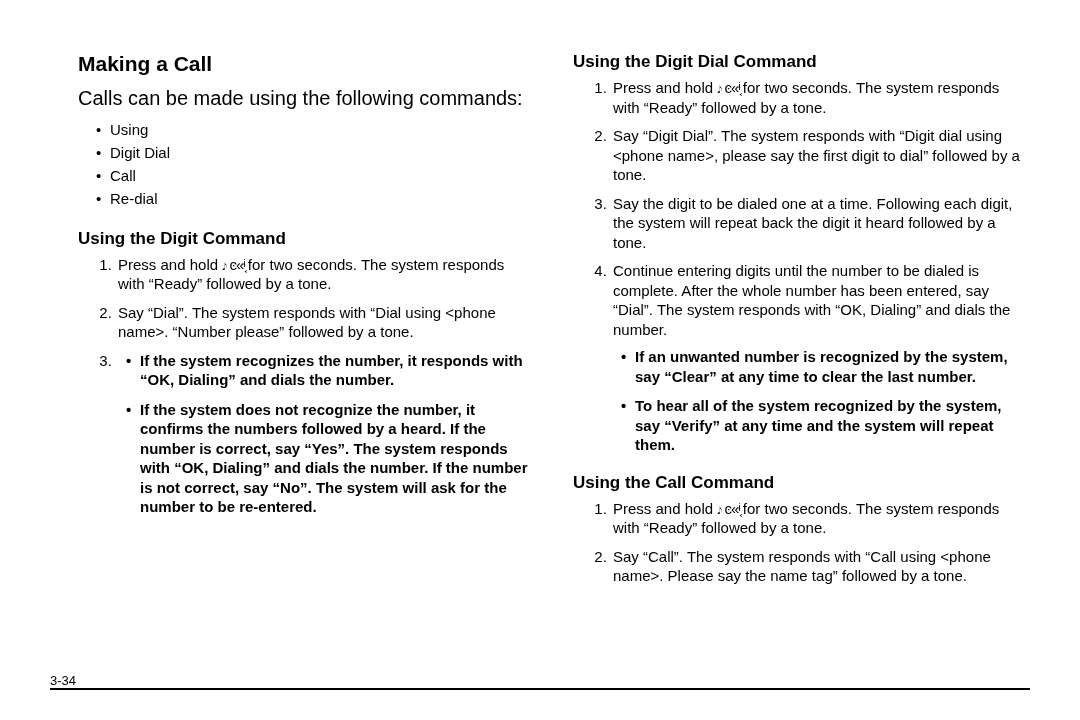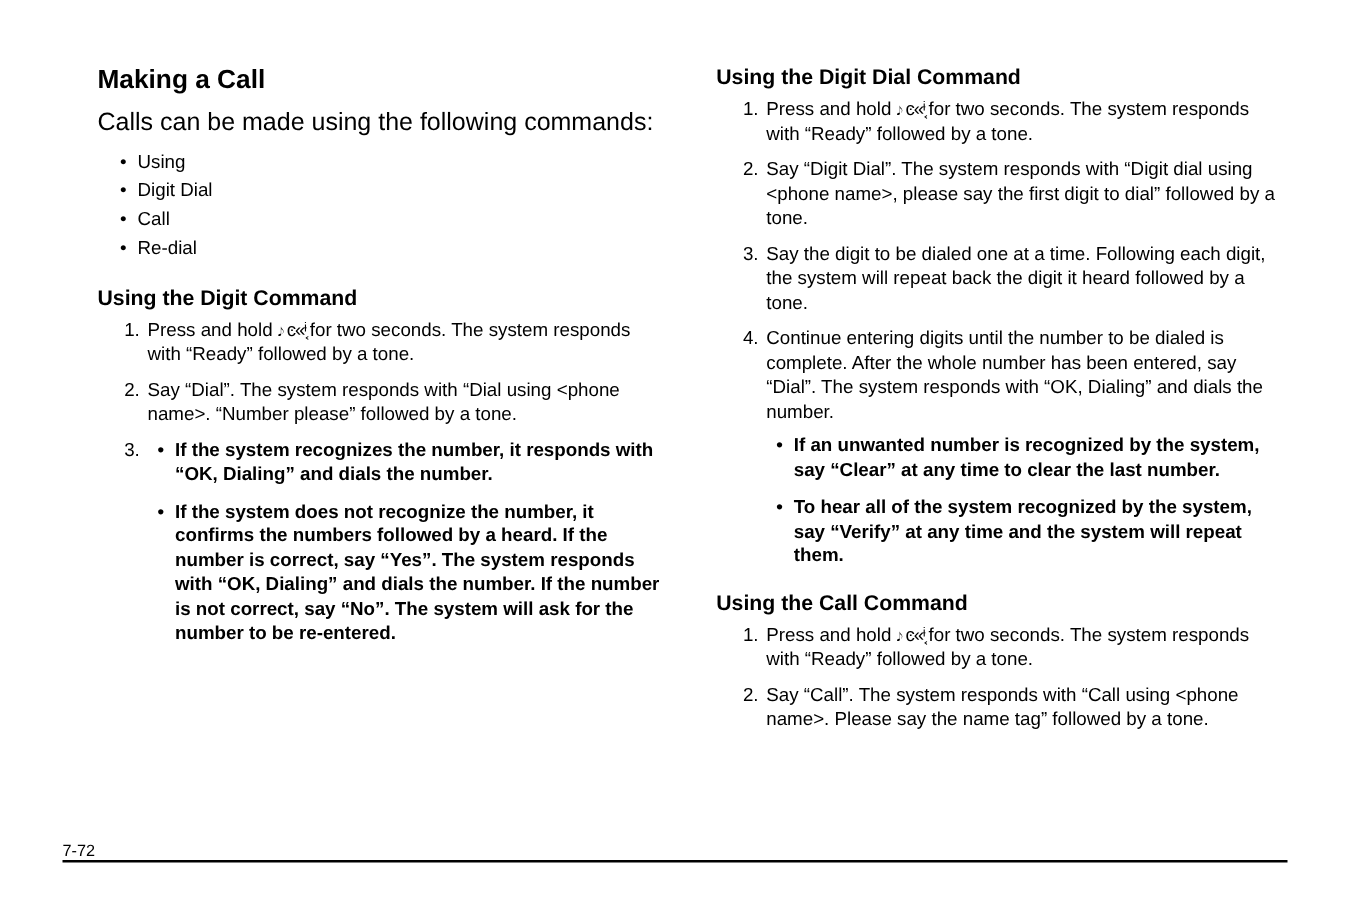--- a/index.html
+++ b/index.html
@@ -79,16 +79,16 @@
           <span class="glyph"> 𝆕 ͼ«ᶤ͔ </span>
           <span>for two seconds. The system responds with “Ready” followed by a tone.</span>
         </li>
         <li>Say “Call”. The system responds with “Call using &lt;phone name&gt;. Please say the name tag” followed by a tone.</li>
       </ol>
     </div>
 
   </div>
 
   <div class="footer">
-    <div class="pn">7-72</div>
+    <div class="pn">3-34</div>
     <div class="rule"></div>
   </div>
 </div>
 
 </body></html>

